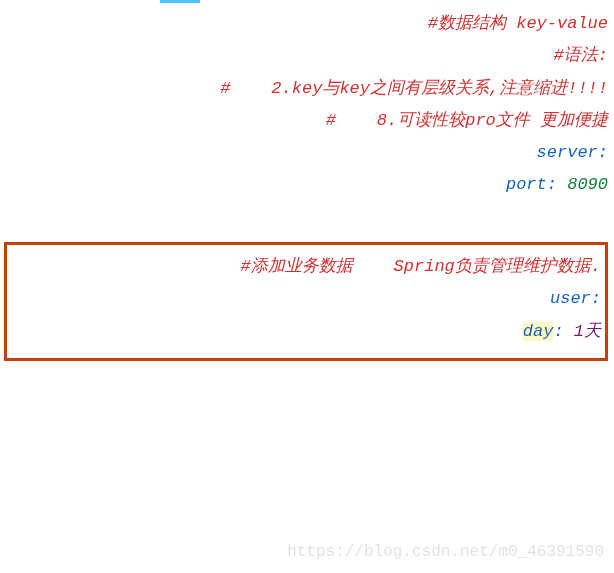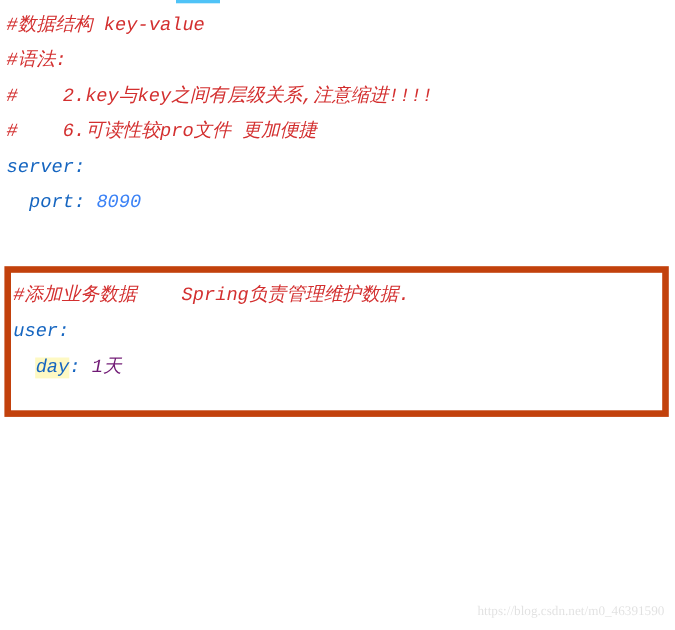--- a/index.html
+++ b/index.html
@@ -13,59 +13,60 @@
     height: 573px;
     position: relative;
     overflow: hidden;
   }
   .code-area {
     padding: 8px 6px 0 6px;
   }
   .line {
     white-space: pre;
     font-style: italic;
+    text-align: right;
   }
   .comment {
     color: #d32f2f;
     font-style: italic;
   }
   .key {
     color: #1565c0;
     font-style: italic;
   }
   .colon {
     color: #1565c0;
     font-style: italic;
   }
   .value {
-    color: #3b82f6;
+    color: #15803d;
     font-style: italic;
   }
   .value-str {
     color: #701a75;
     font-style: italic;
   }
   .highlight-box {
-    border: 6px solid #c2410c;
+    border: 3px solid #c2410c;
     margin: 8px 6px 0 4px;
-    padding: 6px 4px 22px 2px;
+    padding: 6px 4px 10px 2px;
     background: rgba(255,255,255,0.5);
     font-family: Liberation Mono, monospace;
   }
   .hl-key {
     background: #fef9c3;
   }
   .watermark {
     position: absolute;
     right: 10px;
     bottom: 6px;
-    font-size: 12px;
+    font-size: 16px;
     color: rgba(0,0,0,0.12);
     font-style: normal;
-    font-family: Liberation Serif, serif;
+    font-family: Liberation Mono, monospace;
   }
   .top-accent {
     position: absolute;
     top: 0;
     left: 160px;
     width: 40px;
     height: 3px;
     background: #4fc3f7;
   }
 </style>
@@ -78,21 +79,21 @@
 
   <div class="line"><span class="comment">#数据结构 key-value</span></div>
 
 
   <div class="line"><span class="comment">#语法:</span></div>
 
 
   <div class="line"><span class="comment">#    2.key与key之间有层级关系,注意缩进!!!!</span></div>
 
 
-  <div class="line"><span class="comment">#    6.可读性较pro文件 更加便捷</span></div>
+  <div class="line"><span class="comment">#    8.可读性较pro文件 更加便捷</span></div>
 
   <div class="line"><span class="key">server</span><span class="colon">:</span></div>
 
   <div class="line">  <span class="key">port</span><span class="colon">:</span> <span class="value">8090</span></div>
 
   <div class="line">&nbsp;</div>
 
 </div>
 
 <div class="highlight-box">

